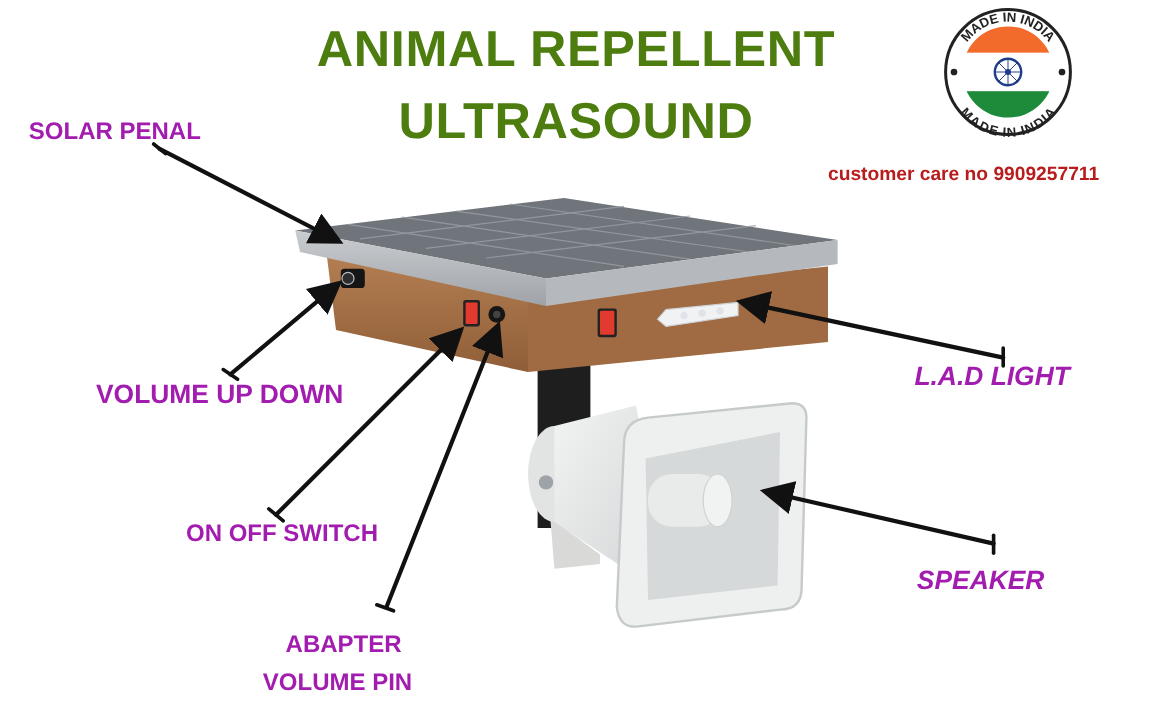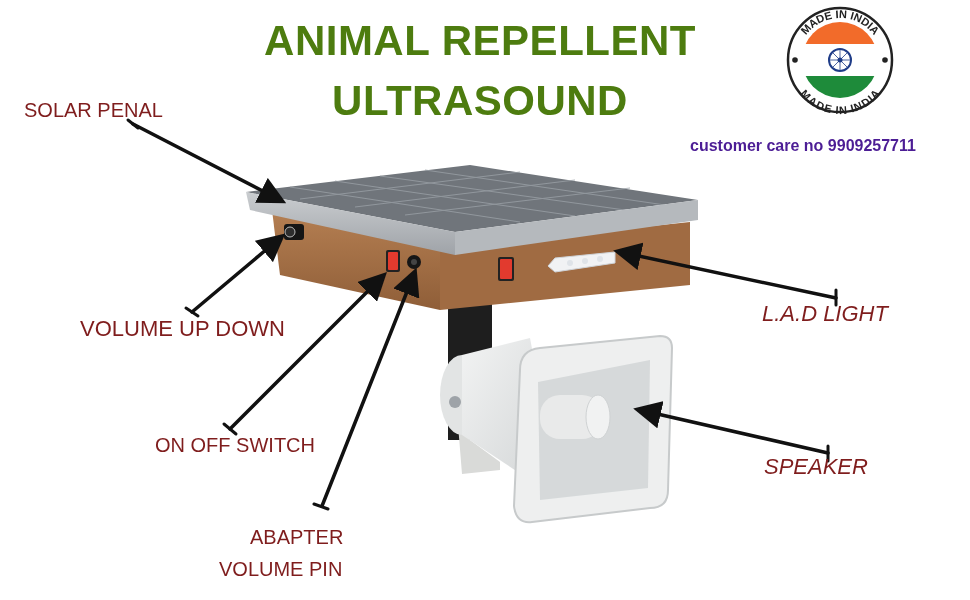--- a/index.html
+++ b/index.html
@@ -3,25 +3,25 @@
 <meta charset="utf-8">
 <style>
   html, body { margin: 0; padding: 0; background: #ffffff; }
   body { width: 970px; height: 600px; position: relative; overflow: hidden;
          font-family: "Liberation Sans", "DejaVu Sans", sans-serif; color: #111; }
   .abs { position: absolute; }
   .title { left: 200px; width: 560px; text-align: center; font-weight: 700;
            font-size: 42px; line-height: 50px; letter-spacing: 0.5px; color: #4d7c0f; }
   .title1 { top: 16px; }
   .title2 { top: 76px; }
-  .lbl { font-weight: 400; font-size: 22px; color: #7f1d1d; white-space: nowrap; }
+  .lbl { font-weight: 700; font-size: 22px; color: #a21caf; white-space: nowrap; }
   .lbl-sm { font-size: 20px; }
   .italic { font-style: italic; text-align: right; }
   svg.scene { position: absolute; left: 0; top: 0; }
-  .care { font-weight: 700; font-size: 16px; color: #4c1d95; white-space: nowrap; }
+  .care { font-weight: 700; font-size: 16px; color: #b91c1c; white-space: nowrap; }
 </style>
 </head>
 <body>
 
 <svg class="scene" width="970" height="600" viewBox="0 0 970 600">
   <defs>
     <marker id="arrowhead" markerWidth="8" markerHeight="8" refX="6" refY="4" orient="auto" markerUnits="strokeWidth">
       <path d="M0,0 L8,4 L0,8 Z" fill="#111"></path>
     </marker>
     <linearGradient id="boxGrad" x1="0" y1="0" x2="0" y2="1">
@@ -161,16 +161,16 @@
 </svg>
 
 <div class="abs title title1">ANIMAL REPELLENT</div>
 <div class="abs title title2">ULTRASOUND</div>
 
 <div class="abs care" style="left:690px; top:137px;">customer care no 9909257711</div>
 
 <div class="abs lbl lbl-sm" style="left:24px; top:99px;">SOLAR PENAL</div>
 <div class="abs lbl" style="left:80px; top:316px;">VOLUME UP DOWN</div>
 <div class="abs lbl lbl-sm" style="left:123px; top:434px;margin-left:32px;">ON OFF SWITCH</div>
-<div class="abs lbl lbl-sm" style="left:250px; top:526px;">ABAPTER</div>
+<div class="abs lbl lbl-sm" style="left:238px; top:526px;">ABAPTER</div>
 <div class="abs lbl lbl-sm" style="left:219px; top:558px;">VOLUME PIN</div>
 <div class="abs lbl italic" style="left:762px; top:301px;">L.A.D LIGHT</div>
-<div class="abs lbl italic" style="left:764px; top:454px;">SPEAKER</div>
+<div class="abs lbl italic" style="left:764px; top:471px;">SPEAKER</div>
 
 </body></html>

